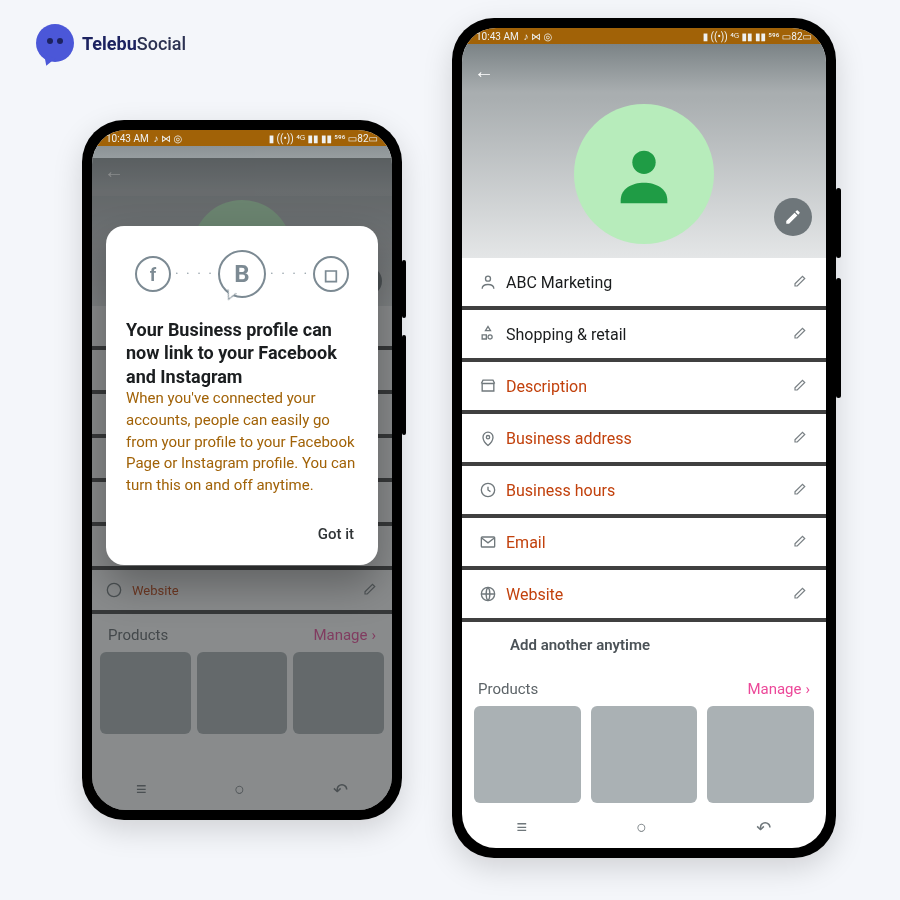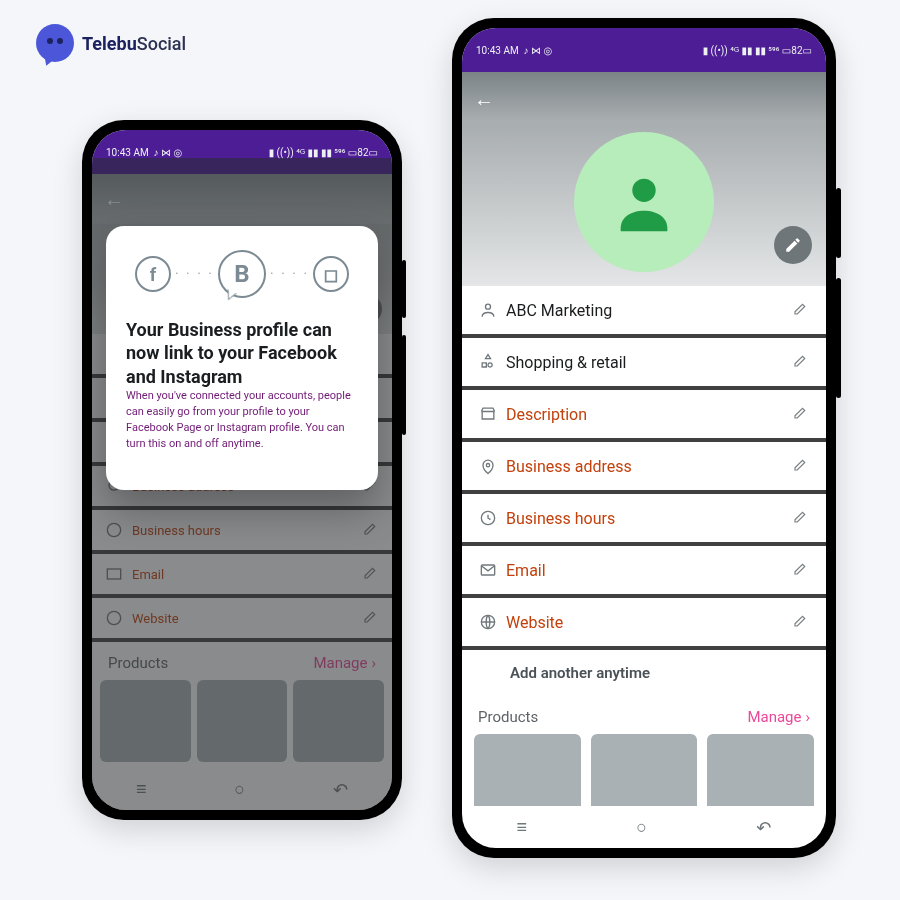--- a/index.html
+++ b/index.html
@@ -60,21 +60,21 @@
 
   .screen {
     width: 100%; height: 100%;
     background: #fff;
     border-radius: 34px;
     overflow: hidden;
     position: relative;
     display: flex; flex-direction: column;
   }
   .statusbar {
-    height: 44px; background: #4c1d95; color: #eef1f2;
+    height: 16px; background: #a16207; color: #eef1f2;
     font-size: 10px;
     display: flex; align-items: center; justify-content: space-between;
     padding: 0 14px;
     flex-shrink: 0;
   }
   .appbar {
     height: 50px; background: linear-gradient(#868d90, #b1b6b8 90%);
     display: flex; align-items: center;
     padding: 0 12px;
     flex-shrink: 0;
@@ -169,21 +169,21 @@
     content: ""; position: absolute; bottom: -3px; left: 6px;
     width: 0; height: 0;
     border-top: 10px solid #fff;
     border-left: 5px solid transparent;
     border-right: 5px solid transparent;
     filter: drop-shadow(0 2px 0 #7c8a93);
     transform: rotate(25deg);
   }
   .dots { font-size: 14px; letter-spacing: 2px; color: #9aa6ad; }
   .modal h3 { font-size: 18px; font-weight: 700; color: #1b1e20; line-height: 1.3; }
-  .modal p  { font-size: 11px; color: #701a75; line-height: 1.45; margin-bottom: 22px; }
+  .modal p  { font-size: 15px; color: #a16207; line-height: 1.45; margin-bottom: 22px; }
   .modal .gotit { text-align: right; font-size: 15px; color: #303436; font-weight: 500; padding: 6px 4px; }
 
   .faded { opacity: 0.95; }
 </style>
 </head>
 <body>
 
 <div class="brand">
   <div class="brand-icon">
       <span class="brand-tail"></span>
@@ -449,15 +449,16 @@
     <div class="modal">
       <div class="modal-icons">
         <span class="mcirc">f</span>
         <span class="dots">· · · ·</span>
         <span class="mcirc big">B</span>
         <span class="dots">· · · ·</span>
         <span class="mcirc">◻</span>
       </div>
       <h3>Your Business profile can now link to your Facebook and Instagram</h3>
       <p>When you've connected your accounts, people can easily go from your profile to your Facebook Page or Instagram profile. You can turn this on and off anytime.</p>
+      <div class="gotit">Got it</div>
     </div>
   </div>
 </div>
 
 </body></html>

